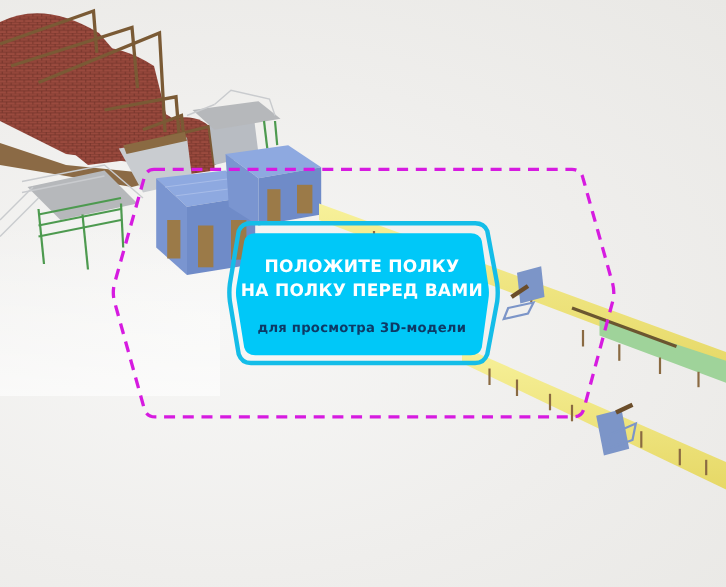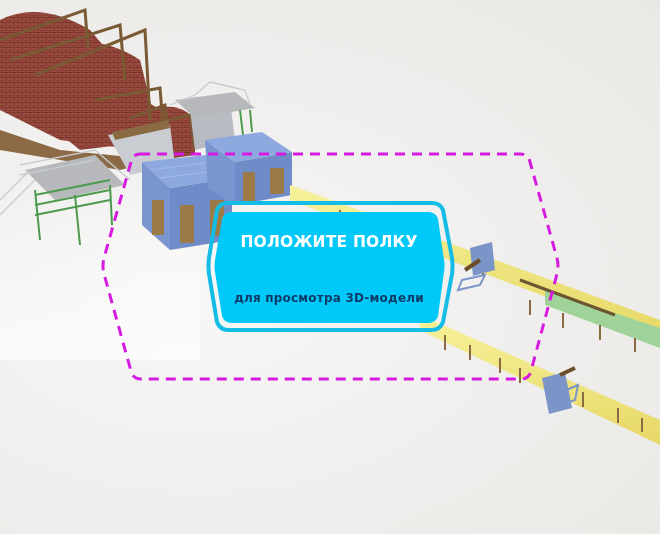--- a/index.html
+++ b/index.html
@@ -155,17 +155,18 @@
 
   <svg class="overlay" viewBox="0 0 660 534" xmlns="http://www.w3.org/2000/svg">
     <path d="M140 154 L520 154 Q528 154 530 162 L557 258 Q559 266 557 274 L531 371 Q529 379 521 379 L141 379 Q133 379 131 371 L104 274 Q102 266 104 258 L131 162 Q133 154 140 154 Z" fill="none" stroke="#d61be0" stroke-width="3" stroke-dasharray="10 7" stroke-linejoin="round"></path>
     <path d="M228 203 L432 203 Q440 203 443 210 L452 258 Q453 266 452 274 L443 322 Q440 330 432 330 L228 330 Q220 330 217 322 L209 274 Q208 266 209 258 L217 210 Q220 203 228 203 Z" fill="none" stroke="#14bde8" stroke-width="4"></path>
     <path d="M232 212 L428 212 Q436 212 438 219 L444 260 Q445 266 444 272 L438 316 Q436 323 428 323 L232 323 Q224 323 222 316 L215 272 Q214 266 215 260 L222 219 Q224 212 232 212 Z" fill="#00c8f8"></path>
   </svg>
 
   <div class="badge-text">
     <div class="title-wrap">
       <span class="title-line">ПОЛОЖИТЕ ПОЛКУ</span>
+      <span class="title-line">НА ПОЛКУ ПЕРЕД ВАМИ</span>
     </div>
     <div class="subtitle">для просмотра 3D-модели</div>
   </div>
 
 </div>
 
 </body></html>

